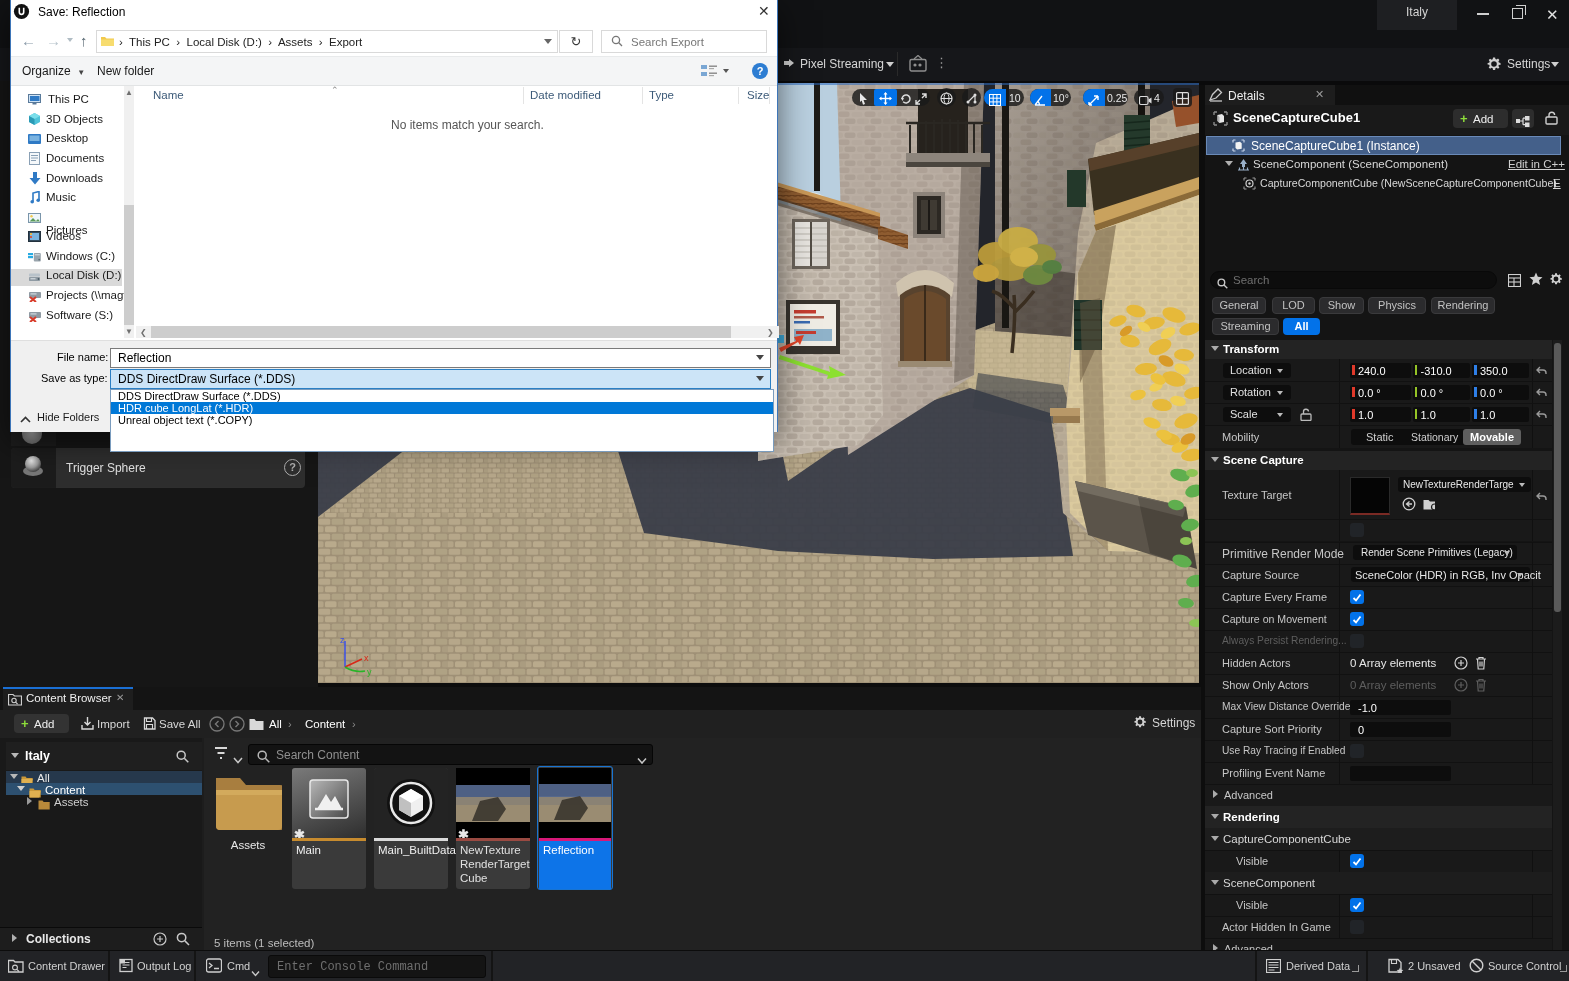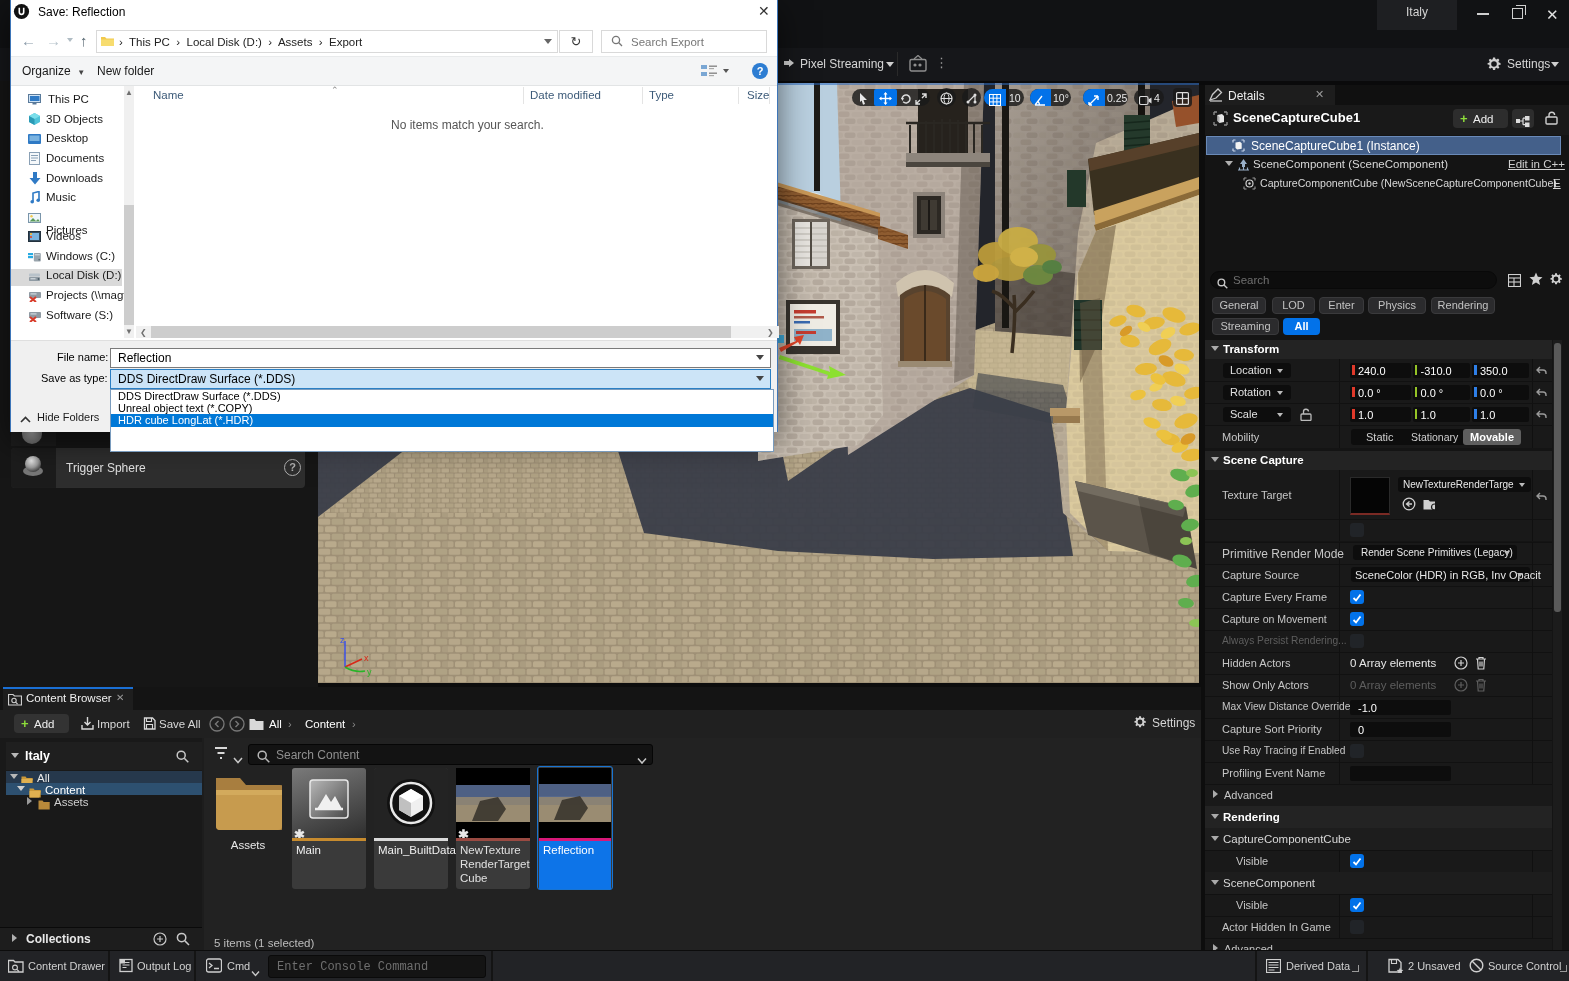--- a/index.html
+++ b/index.html
@@ -453,21 +453,21 @@
           </g>
         </svg></div>
 <div class="a" style="left:324px;top:187px;width:14px;height:14px"><svg width="14" height="14">
           <path d="M7 0.5 L8.8 4.8 L13.5 5.2 L10 8.2 L11.1 13 L7 10.4 L2.9 13 L4 8.2 L0.5 5.2 L5.2 4.8 Z" fill="#cfcfcf"></path>
         </svg></div>
 <div class="a" style="left:344px;top:187px;width:14px;height:14px"><svg width="14" height="14" viewBox="0 0 16 16">
           <path d="M8 5.2a2.8 2.8 0 1 0 0 5.6 2.8 2.8 0 0 0 0-5.6zm6.5 3.9l-1.6-.3a5 5 0 0 1-.5 1.2l1 1.4-1.4 1.4-1.4-1-1.2.5-.3 1.6H7l-.3-1.6a5 5 0 0 1-1.2-.5l-1.4 1-1.4-1.4 1-1.4-.5-1.2-1.6-.3V7l1.6-.3.5-1.2-1-1.4L4.1 2.7l1.4 1 1.2-.5L7 1.5h2.1l.3 1.6 1.2.5 1.4-1 1.4 1.4-1 1.4.5 1.2 1.6.3z" fill="#cfcfcf"></path>
         </svg></div>
 <div class="a" style="left:7px;top:212px;width:54px;height:17px;background:#2b2b2d;border:1px solid #3a3a3c;border-radius:4px;box-sizing:border-box;color:#c2c2c2;font-size:11px;text-align:center;line-height:15px">General</div>
 <div class="a" style="left:67px;top:212px;width:43px;height:17px;background:#2b2b2d;border:1px solid #3a3a3c;border-radius:4px;box-sizing:border-box;color:#c2c2c2;font-size:11px;text-align:center;line-height:15px">LOD</div>
-<div class="a" style="left:114px;top:212px;width:45px;height:17px;background:#2b2b2d;border:1px solid #3a3a3c;border-radius:4px;box-sizing:border-box;color:#c2c2c2;font-size:11px;text-align:center;line-height:15px">Enter</div>
+<div class="a" style="left:114px;top:212px;width:45px;height:17px;background:#2b2b2d;border:1px solid #3a3a3c;border-radius:4px;box-sizing:border-box;color:#c2c2c2;font-size:11px;text-align:center;line-height:15px">Show</div>
 <div class="a" style="left:163px;top:212px;width:58px;height:17px;background:#2b2b2d;border:1px solid #3a3a3c;border-radius:4px;box-sizing:border-box;color:#c2c2c2;font-size:11px;text-align:center;line-height:15px">Physics</div>
 <div class="a" style="left:226px;top:212px;width:64px;height:17px;background:#2b2b2d;border:1px solid #3a3a3c;border-radius:4px;box-sizing:border-box;color:#c2c2c2;font-size:11px;text-align:center;line-height:15px">Rendering</div>
 <div class="a" style="left:7px;top:233px;width:67px;height:17px;background:#2b2b2d;border:1px solid #3a3a3c;border-radius:4px;box-sizing:border-box;color:#c2c2c2;font-size:11px;text-align:center;line-height:15px">Streaming</div>
 <div class="a" style="left:78px;top:233px;width:37px;height:17px;background:#0272e9;border-radius:4px;color:#fff;font-size:11px;font-weight:bold;text-align:center;line-height:17px">All</div>
 <div class="a" style="left:0;top:255px;width:347px;height:19px;background:#232323"></div>
 <div class="a" style="left:6px;top:261px;width:0;height:0;border-left:4.5px solid transparent;border-right:4.5px solid transparent;border-top:5.5px solid #aaa"></div>
 <div class="a" style="left:18px;top:258px;color:#fff;font-size:11.5px;font-weight:bold">Transform</div>
 <div class="a" style="left:0;top:274px;width:347px;height:89px;background:#191919"></div>
 <div class="a" style="left:134px;top:274px;width:1px;height:89px;background:#101010"></div>
 <div class="a" style="left:327px;top:274px;width:1px;height:89px;background:#101010"></div>
@@ -1038,18 +1038,18 @@
  <div class="a" style="left:99px;top:369px;width:661px;height:20px;background:#cce4f7;border:1px solid #2a7fc4;box-sizing:border-box"></div>
  <div class="a" style="left:107px;top:372px;font-size:12px;color:#000">DDS DirectDraw Surface (*.DDS)</div>
  <div class="a" style="left:745px;top:376px;width:0;height:0;border-left:4px solid transparent;border-right:4px solid transparent;border-top:5px solid #444"></div>
  <div class="a" style="left:9px;top:413px;width:11px;height:7px"><svg width="11" height="7">
           <path d="M1 6 L5.5 1.5 L10 6" fill="none" stroke="#333" stroke-width="1.6"></path>
         </svg></div>
  <div class="a" style="left:26px;top:411px;font-size:11px;color:#1a1a1a">Hide Folders</div>
 
  <div class="a" style="left:99px;top:389px;width:664px;height:63px;background:#fff;border:1px solid #7a9cbe;box-sizing:border-box;z-index:50">
   <div style="height:12.2px;padding-left:7px;font-size:11px;line-height:12.4px;color:#000">DDS DirectDraw Surface (*.DDS)</div>
+  <div style="height:12.2px;padding-left:7px;font-size:11px;line-height:12.4px;color:#fff;background:#0078d7">HDR cube LongLat (*.HDR)</div>
   <div style="height:12.2px;padding-left:7px;font-size:11px;line-height:12.4px;color:#000">Unreal object text (*.COPY)</div>
-  <div style="height:12.2px;padding-left:7px;font-size:11px;line-height:12.4px;color:#fff;background:#0078d7">HDR cube LongLat (*.HDR)</div>
  </div>
 </div>
 
 </div>
 
 </body></html>

